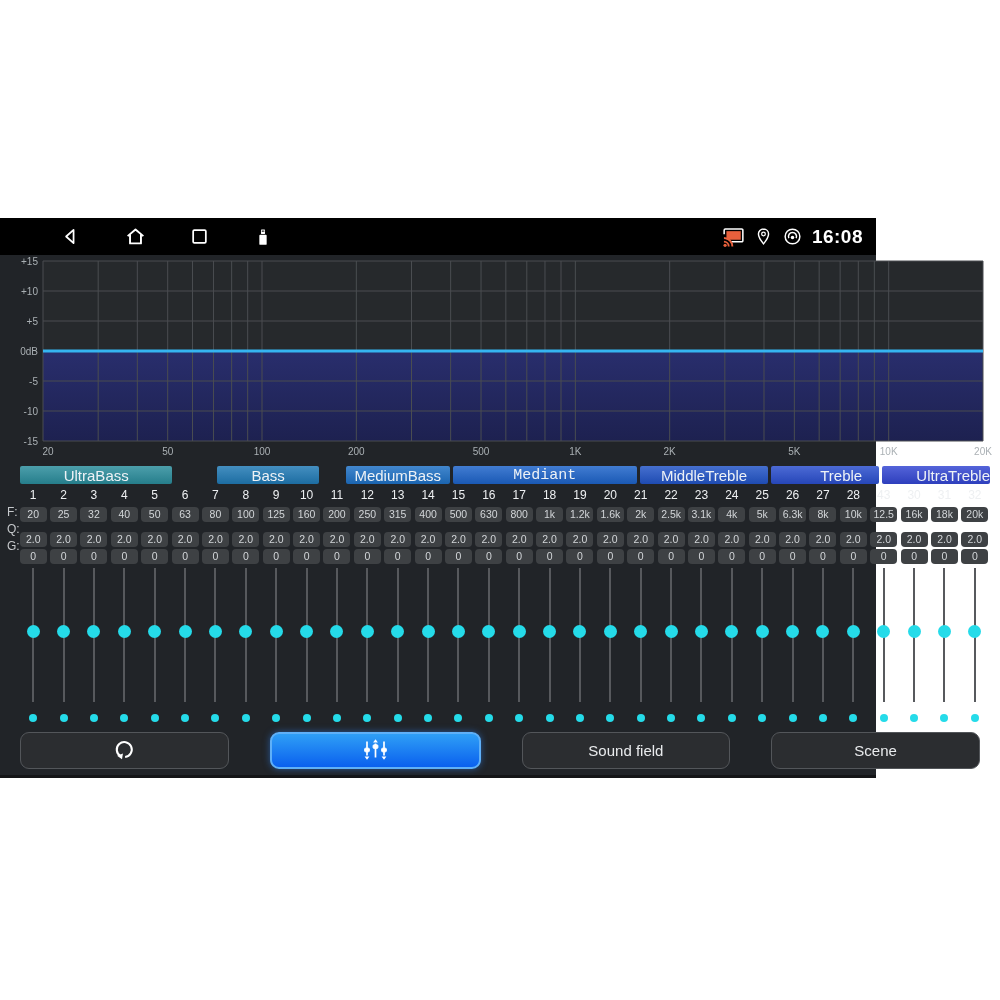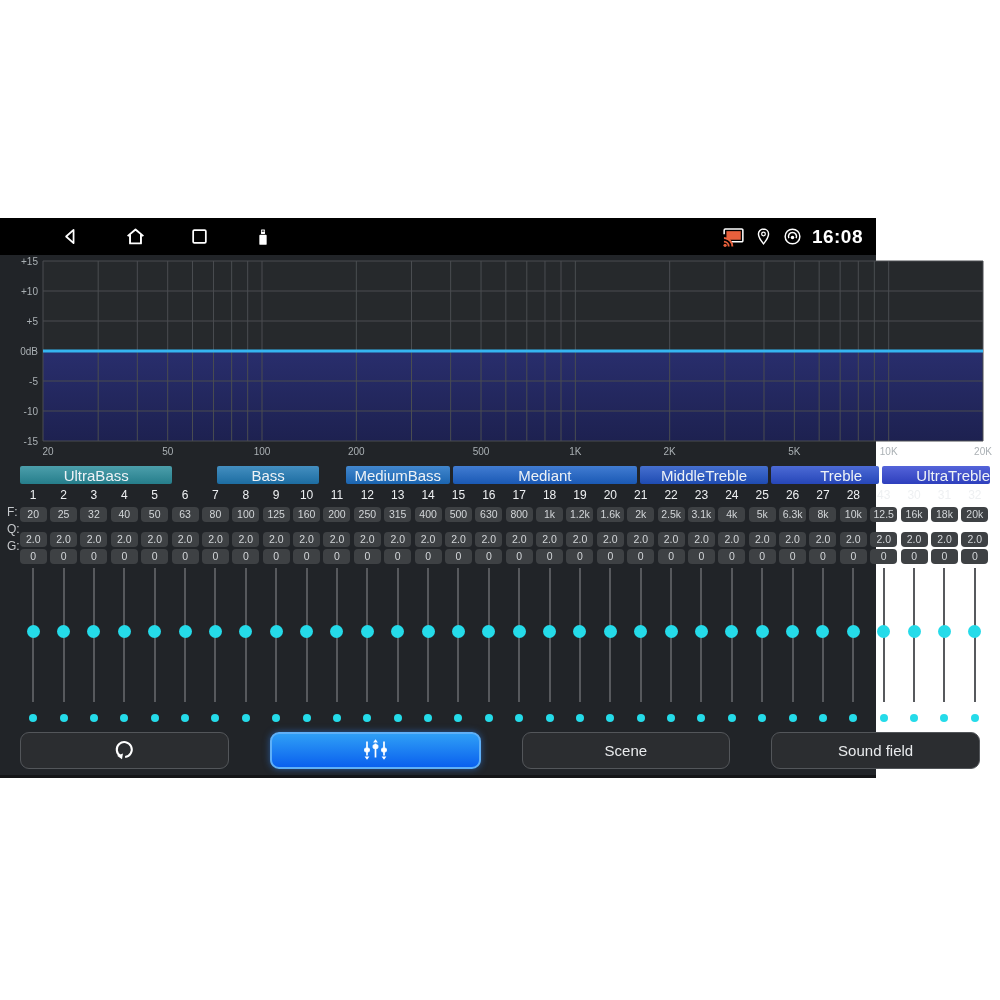--- a/index.html
+++ b/index.html
@@ -180,21 +180,21 @@
     <div class="band-row" id="band-row">
         <div class="band-seg" style="flex-grow: 182; flex-basis: 0px; background-color: rgb(42, 140, 155);">
           <span>UltraBass</span>
         </div>
         <div class="band-seg" style="flex-grow: 121; flex-basis: 0px; background-color: rgb(32, 121, 180); margin-left: 42px;">
           <span>Bass</span>
         </div>
         <div class="band-seg" style="flex-grow: 124; flex-basis: 0px; background-color: rgb(30, 112, 196); margin-left: 24px;">
           <span>MediumBass</span>
         </div>
-        <div class="band-seg" style="flex-grow: 220; flex-basis: 0px; background-color: rgb(29, 99, 201);">
+        <div class="band-seg" style="flex-grow: 220; flex-basis: 0px; background-color: rgb(29, 99, 201); font-family: Liberation Mono, monospace;">
           <span>Mediant</span>
         </div>
         <div class="band-seg" style="flex-grow: 153; flex-basis: 0px; background-color: rgb(34, 84, 198); align-items: center;">
           <span>MiddleTreble</span>
         </div>
         <div class="band-seg" style="flex-grow: 91; flex-basis: 0px; background-color: rgb(42, 78, 205); padding-left: 32px;">
           <span>Treble</span>
         </div>
         <div class="band-seg" style="flex-grow: 67; flex-basis: 0px; background-color: rgb(51, 70, 210); padding-left: 34px;">
           <span>UltraTreble</span>
@@ -546,21 +546,21 @@
             <line x1="13.5" y1="5.5" x2="13.5" y2="19.5" stroke-width="1.7"></line>
             <rect x="11.1" y="6.8" width="4.8" height="3.6" rx="1"></rect>
             <path d="M11.1 4.4 h4.8 L13.5 1.2 Z" stroke="none"></path>
             <line x1="22" y1="3.5" x2="22" y2="17.5" stroke-width="1.7"></line>
             <rect x="19.6" y="10.2" width="4.8" height="3.6" rx="1"></rect>
             <path d="M19.6 18.6 h4.8 L22 21.8 Z" stroke="none"></path>
           </svg>
         </span>
       </div>
       <div class="btn">
+        <span>Sound field</span>
+      </div>
+      <div class="btn">
         <span>Scene</span>
-      </div>
-      <div class="btn">
-        <span>Sound field</span>
       </div>
     </div>
 
   </div>
 </div>
 
 </body></html>

